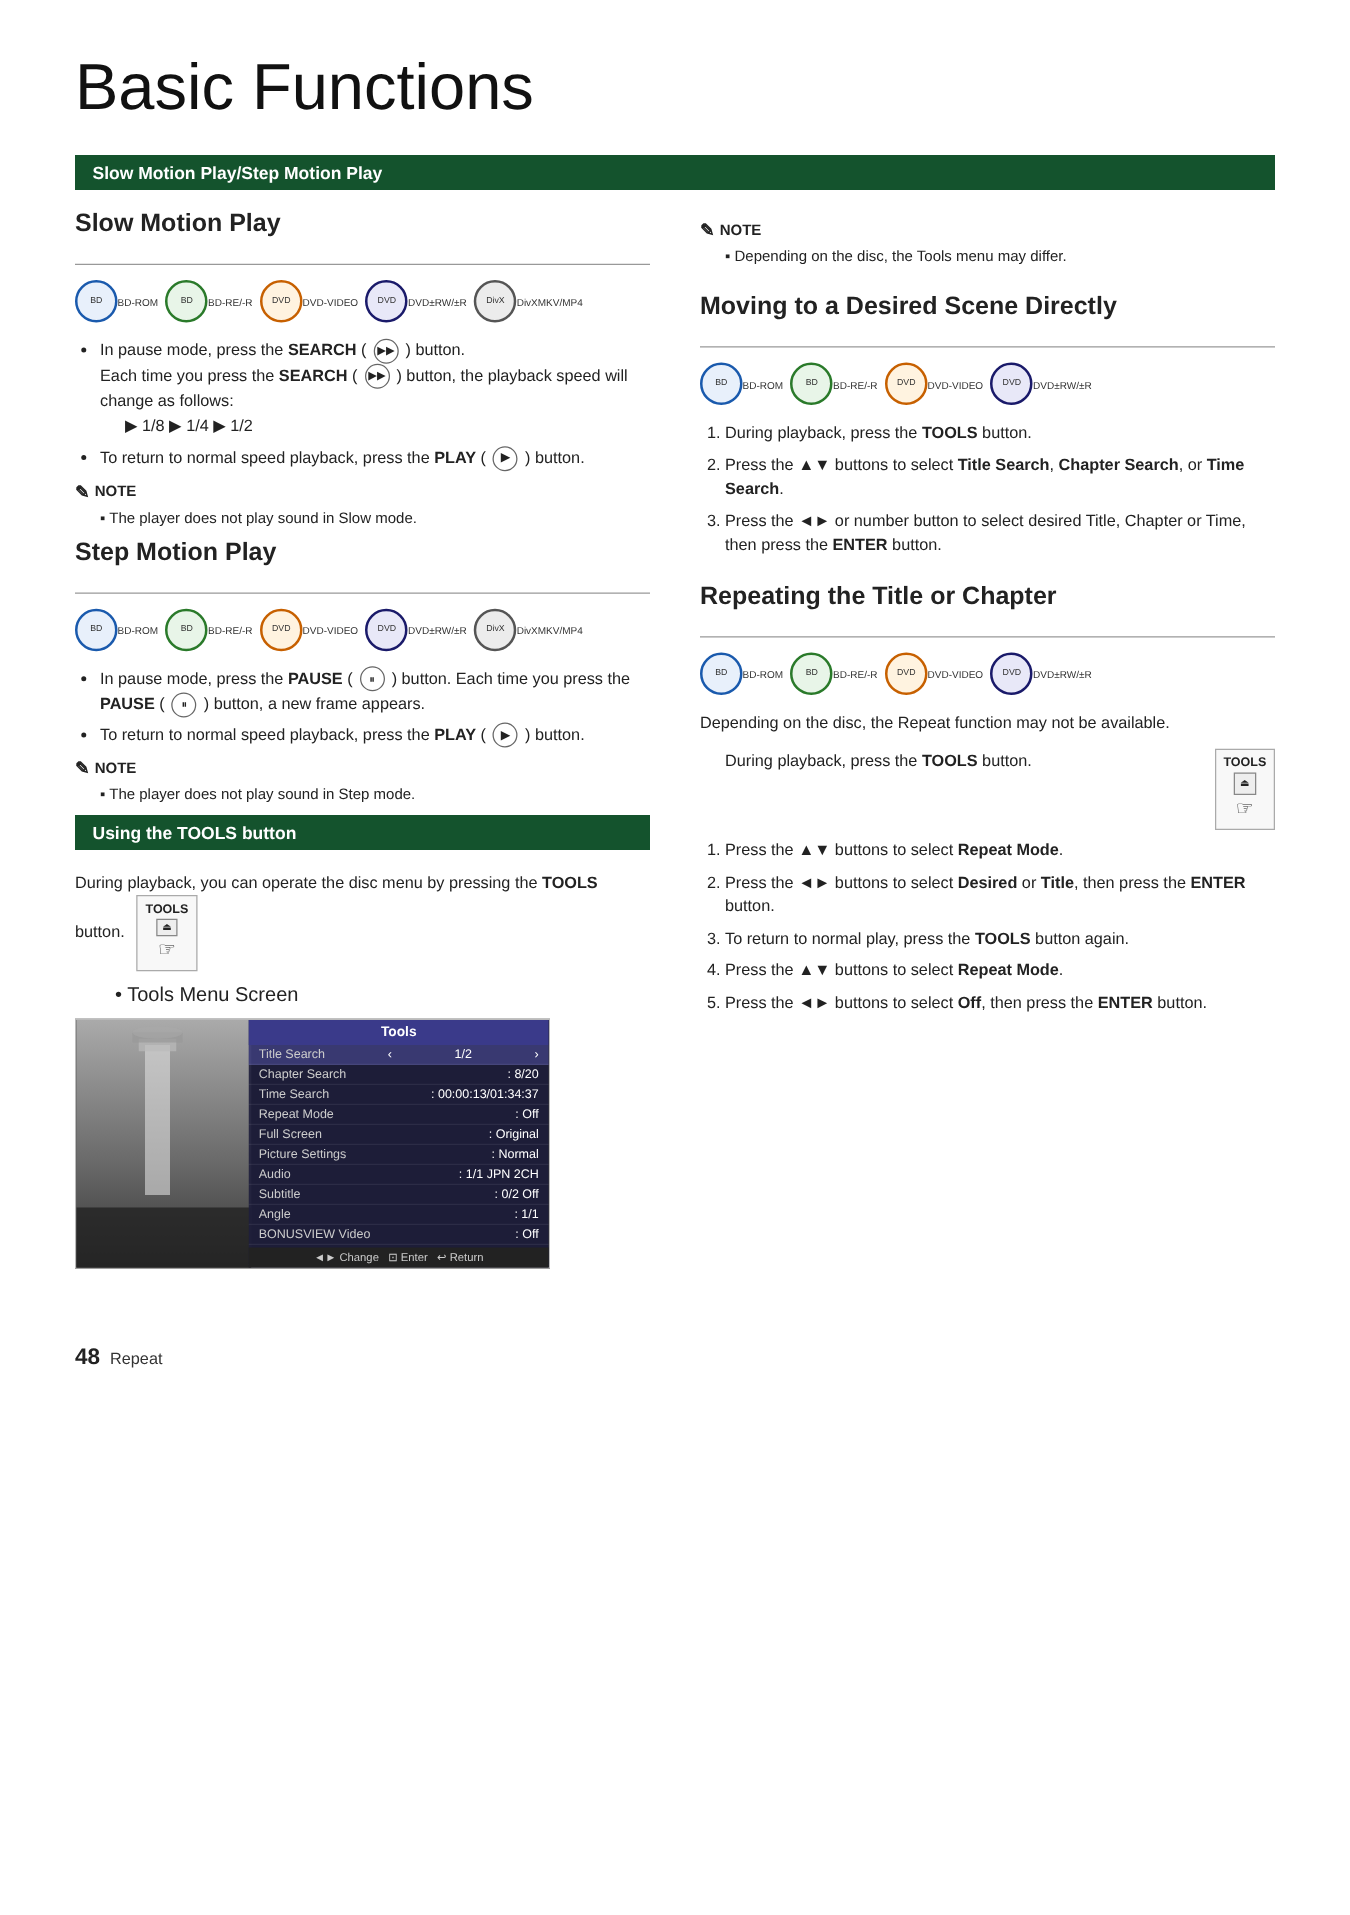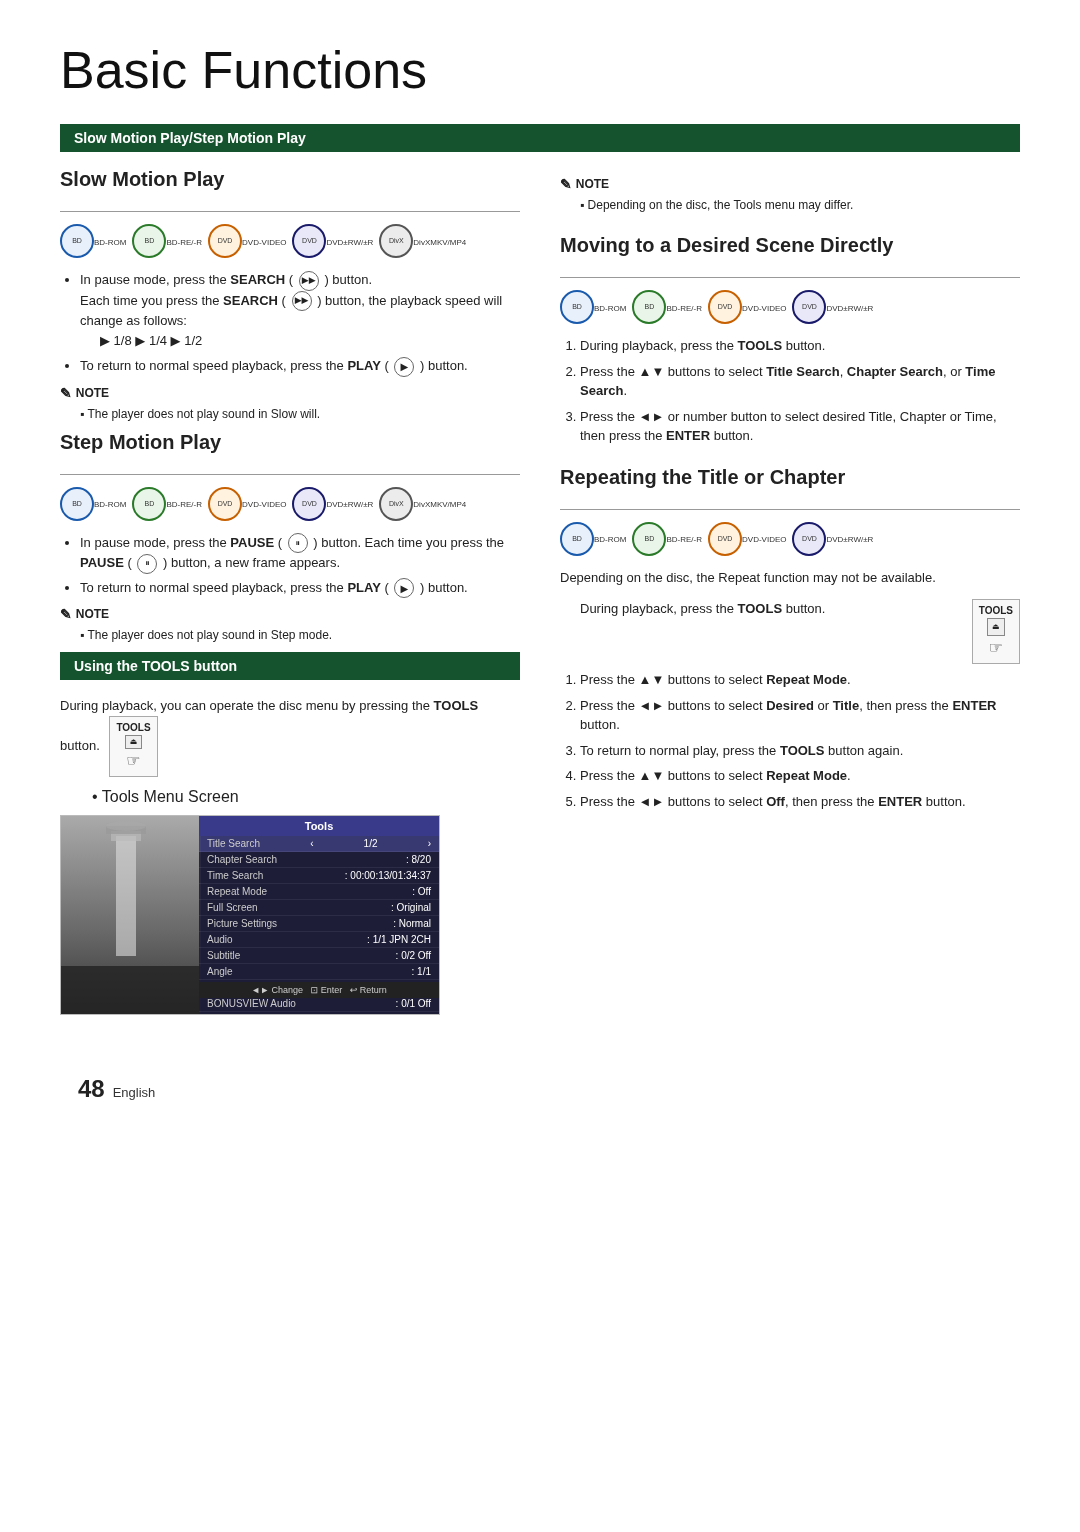--- a/index.html
+++ b/index.html
@@ -171,28 +171,27 @@
     .menu-row .menu-key { color: #ccc; font-size: 10px; }
     .menu-row .menu-val { color: #fff; font-size: 10px; }
     .menu-row .menu-arrow { color: #fff; }
     .menu-footer {
       background: #222;
       color: #ccc;
       font-size: 9px;
       text-align: center;
       padding: 3px;
       position: absolute;
-      bottom: 16px;
+      bottom: 0;
       width: 240px;
     }
     .page-number {
-      font-size: 24px;
+      font-size: 18px;
       font-weight: bold;
       margin-top: 30px;
-      margin-left: 18px;
     }
     .english-label {
       font-size: 13px;
       color: #333;
     }
     .inline-btn {
       display: inline-flex;
       align-items: center;
       justify-content: center;
       width: 20px;
@@ -256,21 +255,21 @@
         <div class="indent-arrows">▶ 1/8 ▶ 1/4 ▶ 1/2</div>
       </li>
       <li>
         To return to normal speed playback, press the <strong>PLAY</strong> ( <span class="inline-btn play-btn">▶</span> ) button.
       </li>
     </ul>
 
     <div class="note-block">
       <div class="note-title">NOTE</div>
       <ul>
-        <li>The player does not play sound in Slow will.</li>
+        <li>The player does not play sound in Slow mode.</li>
       </ul>
     </div>
 
     
     <h2 class="section-title">Step Motion Play</h2>
 
     <div class="disc-icons">
       <div class="disc-icon">
         <div class="circle blue">BD</div>
         <div class="disc-label">BD-ROM</div>
@@ -489,17 +488,17 @@
         Press the ◄► buttons to select <strong>Off</strong>, then press the <strong>ENTER</strong> button.
       </li>
     </ol>
 
   </div>
 </div>
 
 
 <div style="margin-top: 30px; display:flex; align-items:baseline; gap:8px;">
   <span class="page-number">48</span>
-  <span class="english-label">English</span>
+  <span class="english-label">Repeat</span>
 </div>
 
 
 
 
 </body></html>

